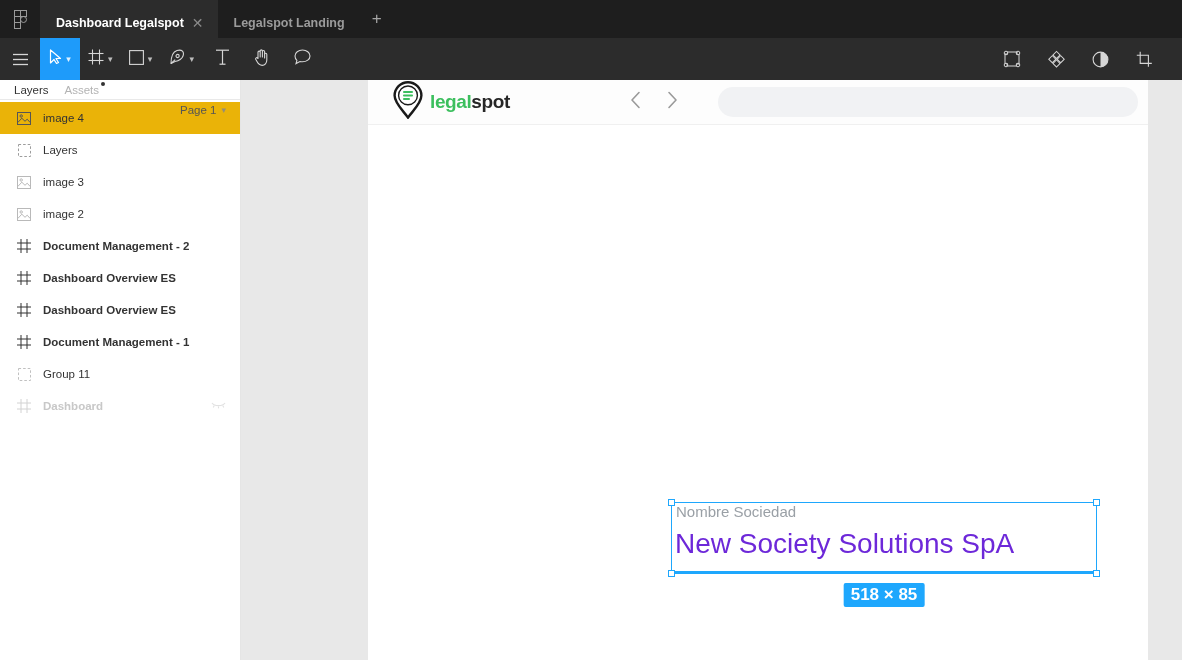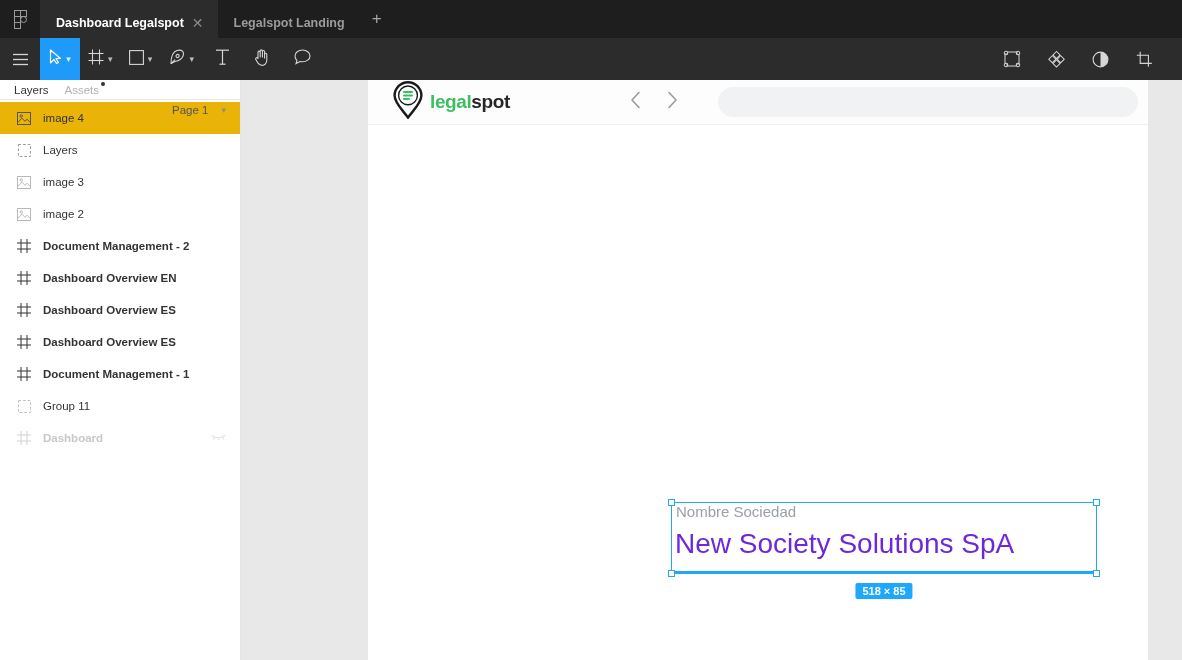--- a/index.html
+++ b/index.html
@@ -81,21 +81,21 @@
     padding: 0 14px 0 14px;
     border-bottom: 1px solid #e9e9e9;
     font-size: 11.5px;
   }
   .ph-tab { color: #333; font-weight: normal; margin-right: 16px; position: relative; }
   .ph-tab.dim { color: #b3b3b3; }
   .ph-dot {
     position: absolute; top: -2px; right: -6px;
     width: 4px; height: 4px; border-radius: 50%; background: #333;
   }
-  .ph-page { margin-left: auto; color: #555; display: flex; align-items: center; gap: 12px; margin-top: 40px; }
+  .ph-page { margin-left: auto; color: #555; display: flex; align-items: center; gap: 4px; margin-top: 40px; }
   .ph-page .caret { font-size: 9px; color: #888; }
 
   .layer-list { padding-top: 2px; }
   .layer {
     height: 32px; display: flex; align-items: center;
     padding-left: 17px; gap: 12px;
     font-size: 11.5px; color: #333;
   }
   .layer.selected { background: #eab308; }
   .layer.dim { color: #c3c3c3; }
@@ -157,21 +157,21 @@
     background: #ffffff; border: 1px solid #1ea7fd;
   }
   .h-tl { left: -4px; top: -4px; }
   .h-tr { right: -4px; top: -4px; }
   .h-bl { left: -4px; bottom: -4px; }
   .h-br { right: -4px; bottom: -4px; }
   .size-badge {
     position: absolute; left: 50%; transform: translateX(-50%);
     top: 80px;
     background: #1ea7fd; color: #fff;
-    font-size: 11px; font-weight: bold;
+    font-size: 17px; font-weight: bold;
     padding: 2px 7px; border-radius: 2px;
     white-space: nowrap;
   }
 </style>
 </head>
 <body>
 
 <div class="tabbar">
   <div class="fig-logo">
     <svg width="13" height="19" viewBox="0 0 13 19" fill="none" stroke="#9a9a9a" stroke-width="1">
@@ -366,31 +366,20 @@
         <svg width="14" height="14" viewBox="0 0 14 14" stroke="#333" stroke-width="1">
           <line x1="4" y1="0" x2="4" y2="14"></line>
             <line x1="10" y1="0" x2="10" y2="14"></line>
           <line x1="0" y1="4" x2="14" y2="4"></line>
             <line x1="0" y1="10" x2="14" y2="10"></line>
         </svg>
       </span>
       <span class="lname bold">Document Management - 2</span>
     </div>
 
-    <div class="layer">
-      <span class="licon">
-        <svg width="14" height="14" viewBox="0 0 14 14" stroke="#333" stroke-width="1">
-          <line x1="4" y1="0" x2="4" y2="14"></line>
-            <line x1="10" y1="0" x2="10" y2="14"></line>
-          <line x1="0" y1="4" x2="14" y2="4"></line>
-            <line x1="0" y1="10" x2="14" y2="10"></line>
-        </svg>
-      </span>
-      <span class="lname bold">Dashboard Overview EN</span>
-    </div>
 
     <div class="layer">
       <span class="licon">
         <svg width="14" height="14" viewBox="0 0 14 14" stroke="#333" stroke-width="1">
           <line x1="4" y1="0" x2="4" y2="14"></line>
             <line x1="10" y1="0" x2="10" y2="14"></line>
           <line x1="0" y1="4" x2="14" y2="4"></line>
             <line x1="0" y1="10" x2="14" y2="10"></line>
         </svg>
       </span>

